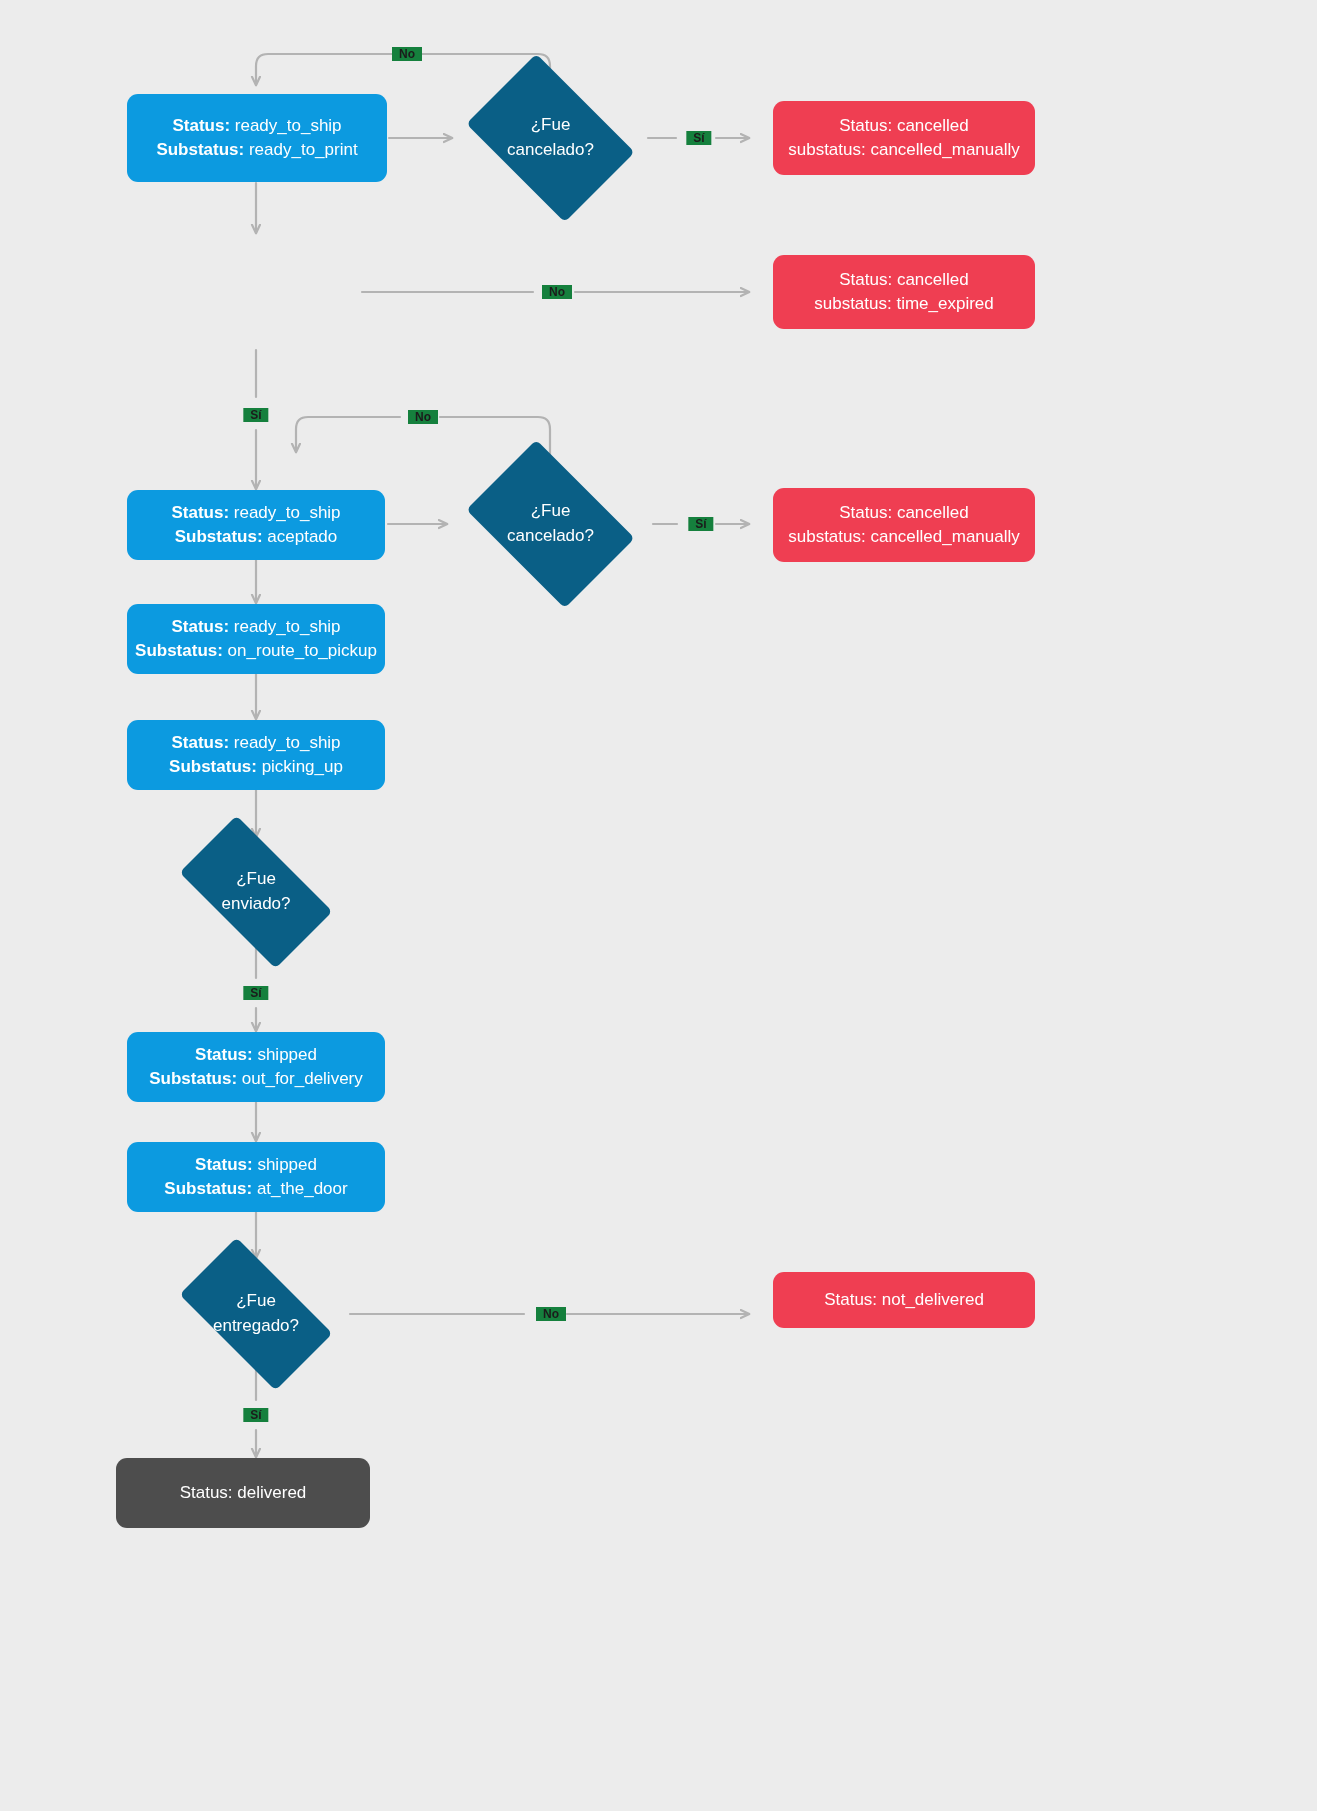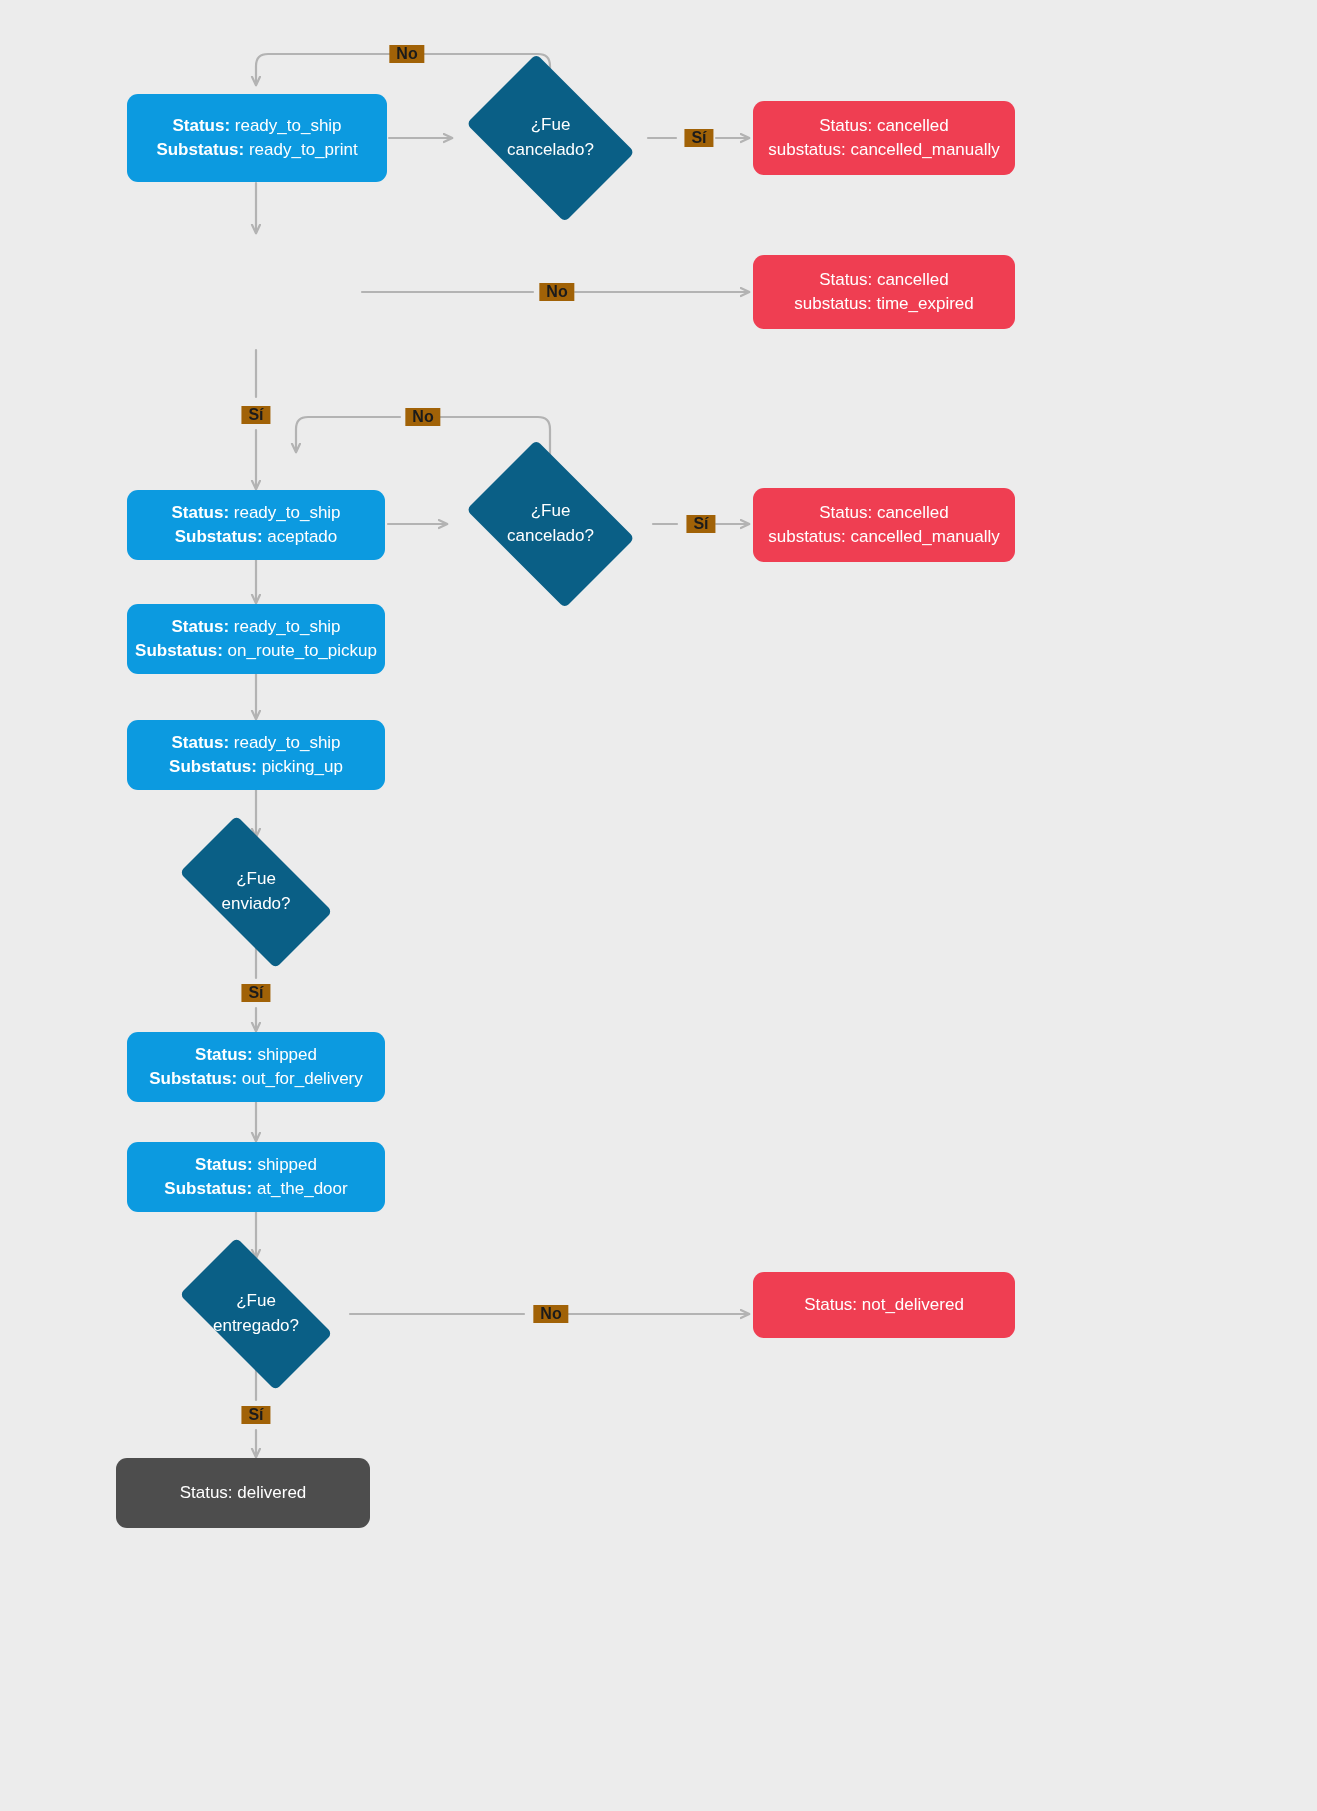--- a/index.html
+++ b/index.html
@@ -38,21 +38,21 @@
     color: #ffffff;
   }
 
   
   .box {
     border-radius: 11px;
     padding: 6px 18px;
     line-height: 1.42;
   }
   .box.blue   { background: #0c9ae0; }
-  .box.red    { background: #ef3e52; }
+  .box.red    { background: #ef3e52; margin-left: 20px; }
   .box.gray   { background: #4d4d4d; }
 
   .box .line {
     font-size: 17px;
     white-space: nowrap;
   }
   .box.blue .line .k {
     font-weight: bold;
   }
 
@@ -74,24 +74,24 @@
     z-index: 2;
     font-size: 17px;
     line-height: 1.45;
     white-space: nowrap;
     text-align: center;
   }
 
   
   .elabel {
     position: absolute;
-    font-size: 16px;
+    font-size: 12px;
     font-weight: bold;
     color: #1b1b1b;
-    background: #a16207;
+    background: #15803d;
     padding: 0 7px;
     white-space: nowrap;
     transform: translate(-50%, -50%);
   }
 </style>
 </head>
 <body>
 
 <div id="canvas">
 
@@ -229,21 +229,21 @@
     <div class="line"><span class="k">Status:</span><span> shipped</span></div>
     <div class="line"><span class="k">Substatus:</span><span> at_the_door</span></div>
   </div>
 
   <div class="node diamond" style="left:160px; top:1257px; width:192px; height:114px;">
     <div class="shape"></div>
     <div class="dlabel">¿Fue</div>
     <div class="dlabel">entregado?</div>
   </div>
 
-  <div class="node box red" style="left:753px; top:1272px; width:262px; height:66px;">
+  <div class="node box red" style="left:753px; top:1272px; width:262px; height:56px;">
     <div class="line">Status: not_delivered</div>
   </div>
 
   <div class="node box gray" style="left:116px; top:1458px; width:254px; height:70px;">
     <div class="line">Status: delivered</div>
   </div>
 
 </div>
 
 </body></html>

